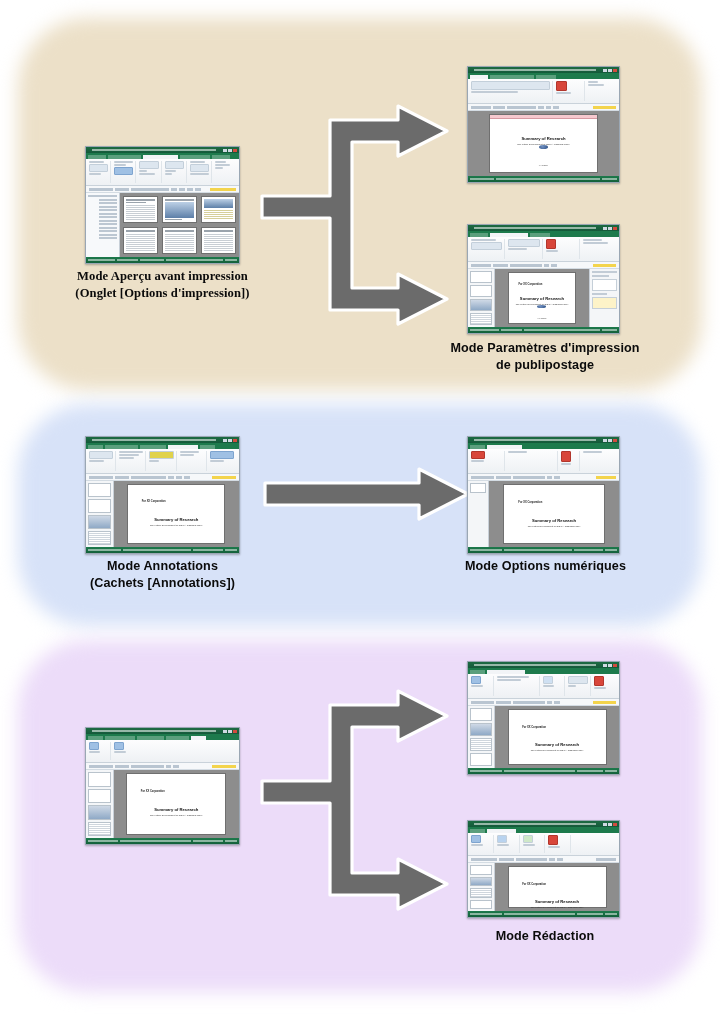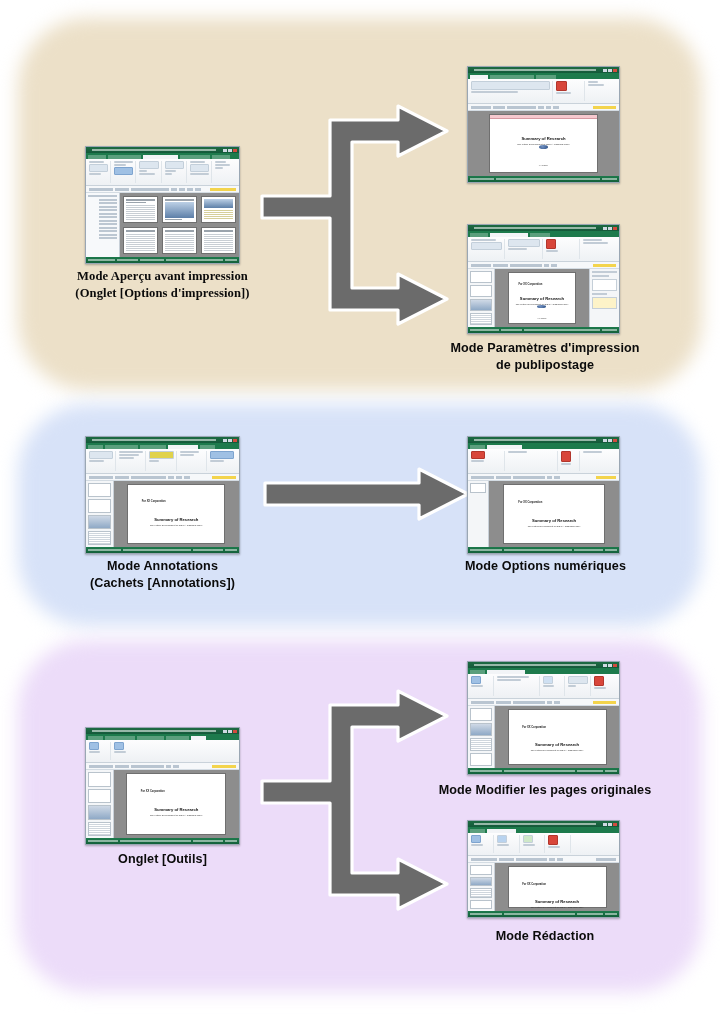--- a/index.html
+++ b/index.html
@@ -634,21 +634,20 @@
       </div>
     </div>
     <div class="statusbar">
       <i style="width:20%"></i>
         <i class="grow"></i>
         <i style="width:20%"></i>
         <i style="width:8%"></i>
     </div>
   </div>
 
-  <div class="caption" style="left:60px;top:851px;width:205px;">Onglet [Outils]</div>
 
   <div class="win" style="left:467px;top:661px;width:153px;height:114px;display:flex;flex-direction:column;">
     <div class="titlebar">
       <span class="tb-txt"></span>
       <span class="tb-btn"></span>
       <span class="tb-btn"></span>
       <span class="tb-btn close"></span>
     </div>
     <div class="tabbar">
       <i style="width:10%"></i>
@@ -700,21 +699,20 @@
       </div>
     </div>
     <div class="statusbar">
       <i style="width:22%"></i>
         <i class="grow"></i>
         <i style="width:18%"></i>
         <i style="width:8%"></i>
     </div>
   </div>
 
-  <div class="caption" style="left:405px;top:782px;width:280px;">Mode Modifier les pages originales</div>
 
   <div class="win" style="left:467px;top:820px;width:153px;height:98px;display:flex;flex-direction:column;">
     <div class="titlebar">
       <span class="tb-txt"></span>
       <span class="tb-btn"></span>
       <span class="tb-btn"></span>
       <span class="tb-btn close"></span>
     </div>
     <div class="tabbar">
       <i style="width:10%"></i>

